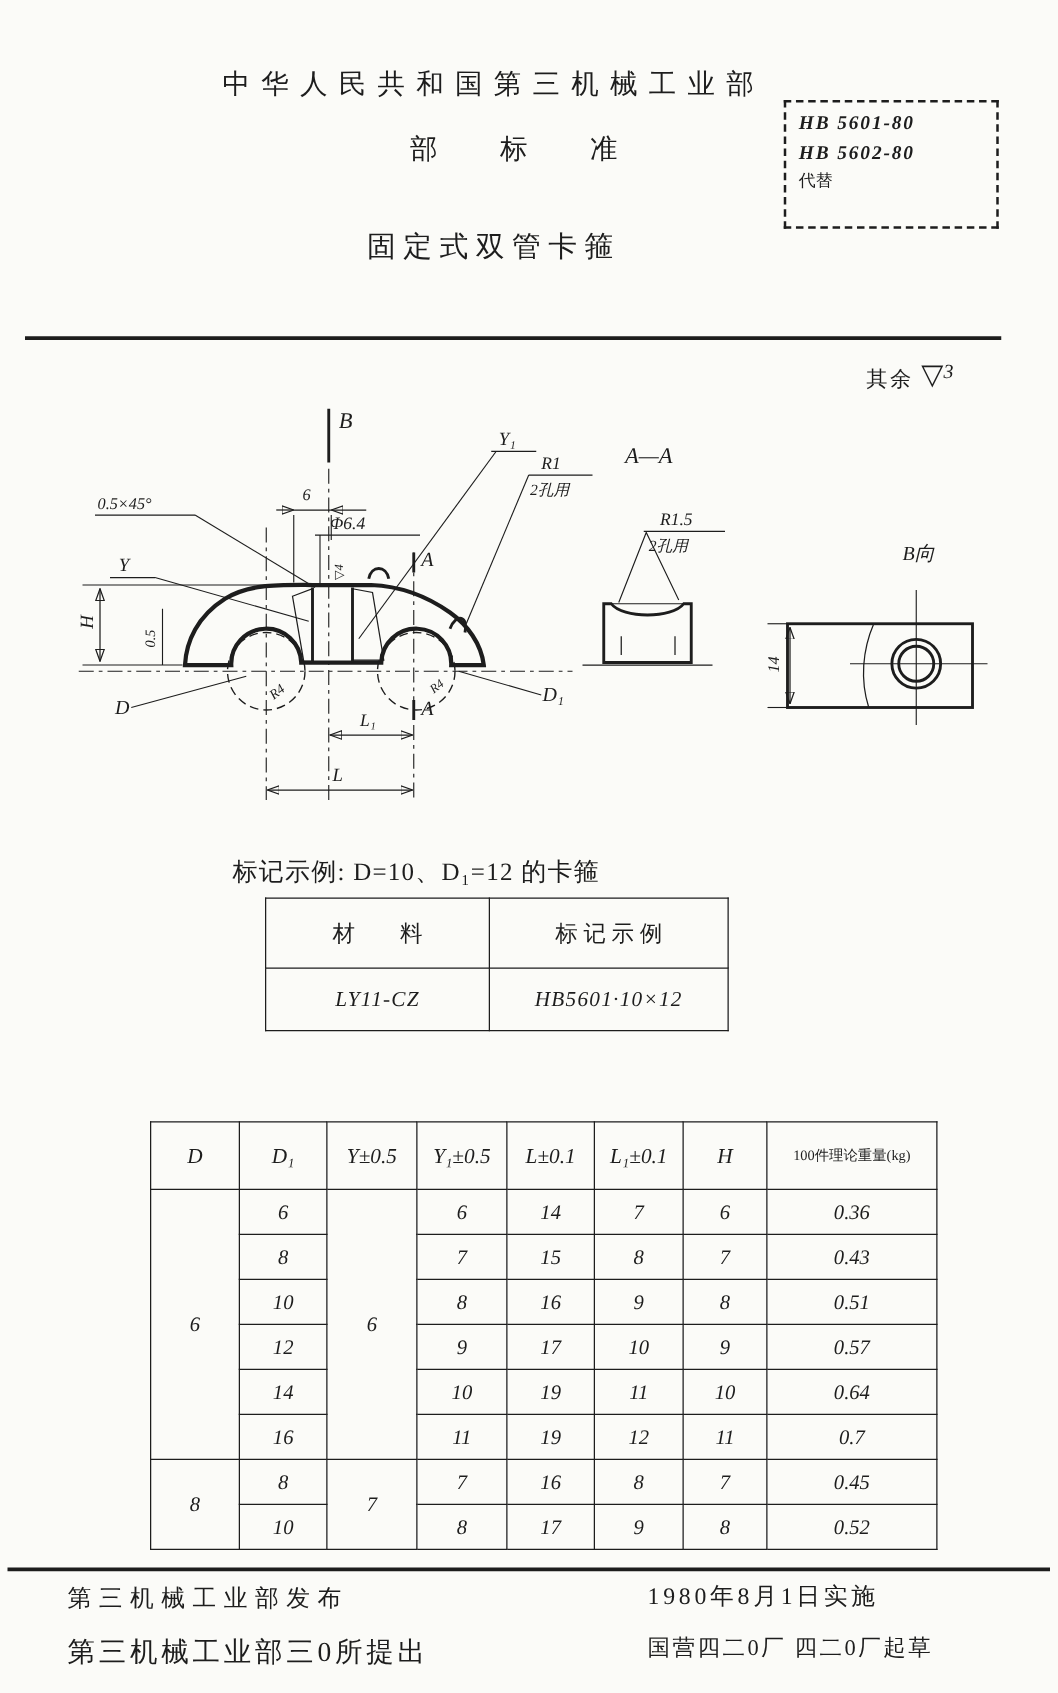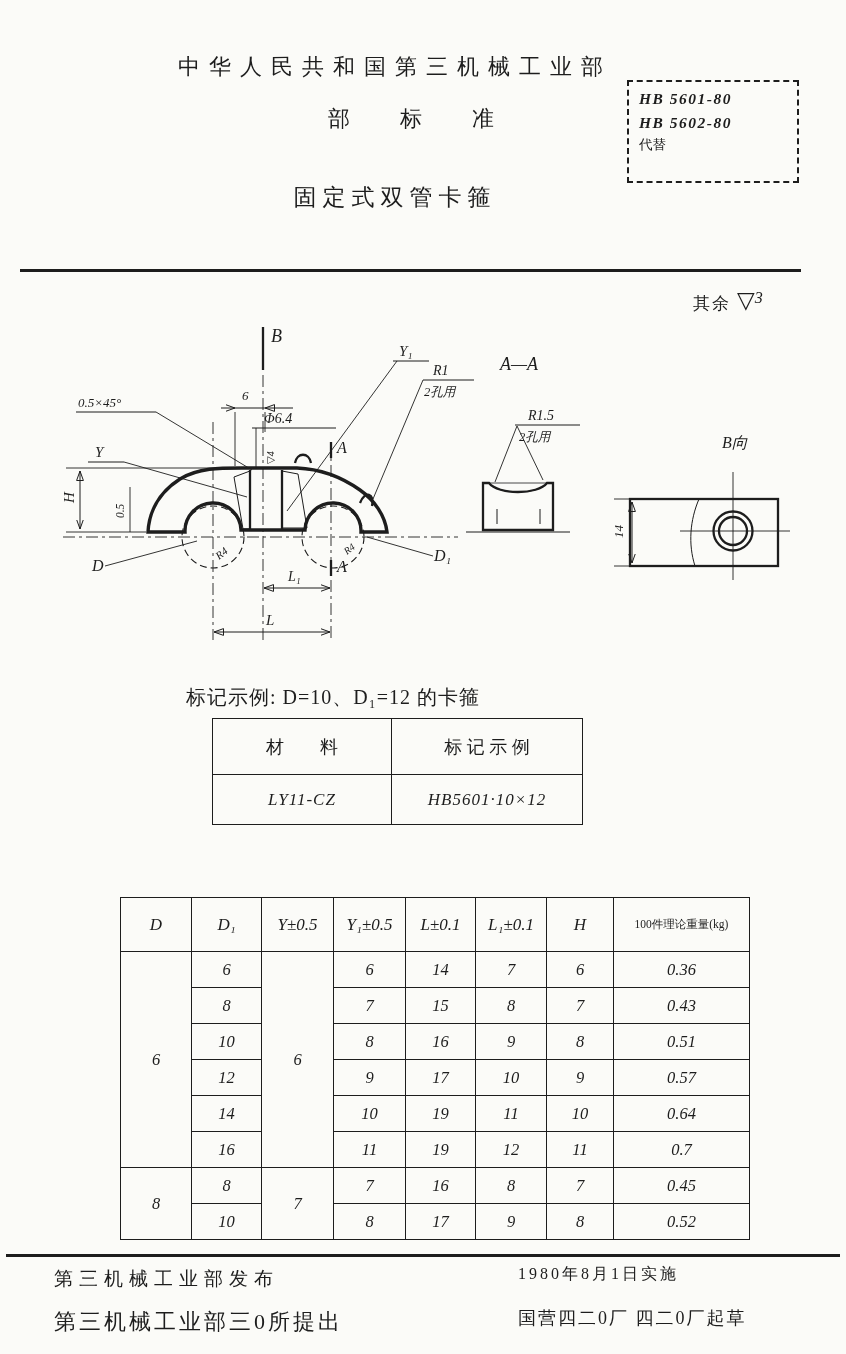--- a/index.html
+++ b/index.html
@@ -52,21 +52,21 @@
   .dtab{top:897px;left:120px;}
   .dtab th,.dtab td{border:1.7px solid #1d1d1d;text-align:center;font-weight:normal;padding:0;}
   .dtab thead tr{height:54px;}
   .dtab tbody tr{height:36px;}
   .dtab th{font-size:17px;font-style:italic;}
   .dtab th.hw{font-size:11.5px;font-style:normal;letter-spacing:0;}
   .dtab td{font-size:16.5px;font-style:italic;}
   
   .f-issued{top:1266px;left:54px;font-size:19px;letter-spacing:6px;}
   .f-proposed{top:1307px;left:54px;font-size:22px;letter-spacing:3px;}
-  .f-effective{top:1264px;left:518px;font-size:16px;letter-spacing:3px;}
+  .f-effective{top:1264px;left:518px;font-size:19px;letter-spacing:3px;}
   .f-drafted{top:1306px;left:518px;font-size:18px;letter-spacing:2px;}
 </style>
 </head>
 <body>
 
 <div class="abs ministry">中华人民共和国第三机械工业部</div>
 <div class="abs std-type">部标准</div>
 <div class="abs doc-title">固定式双管卡箍</div>
 
 <div class="abs std-box">

